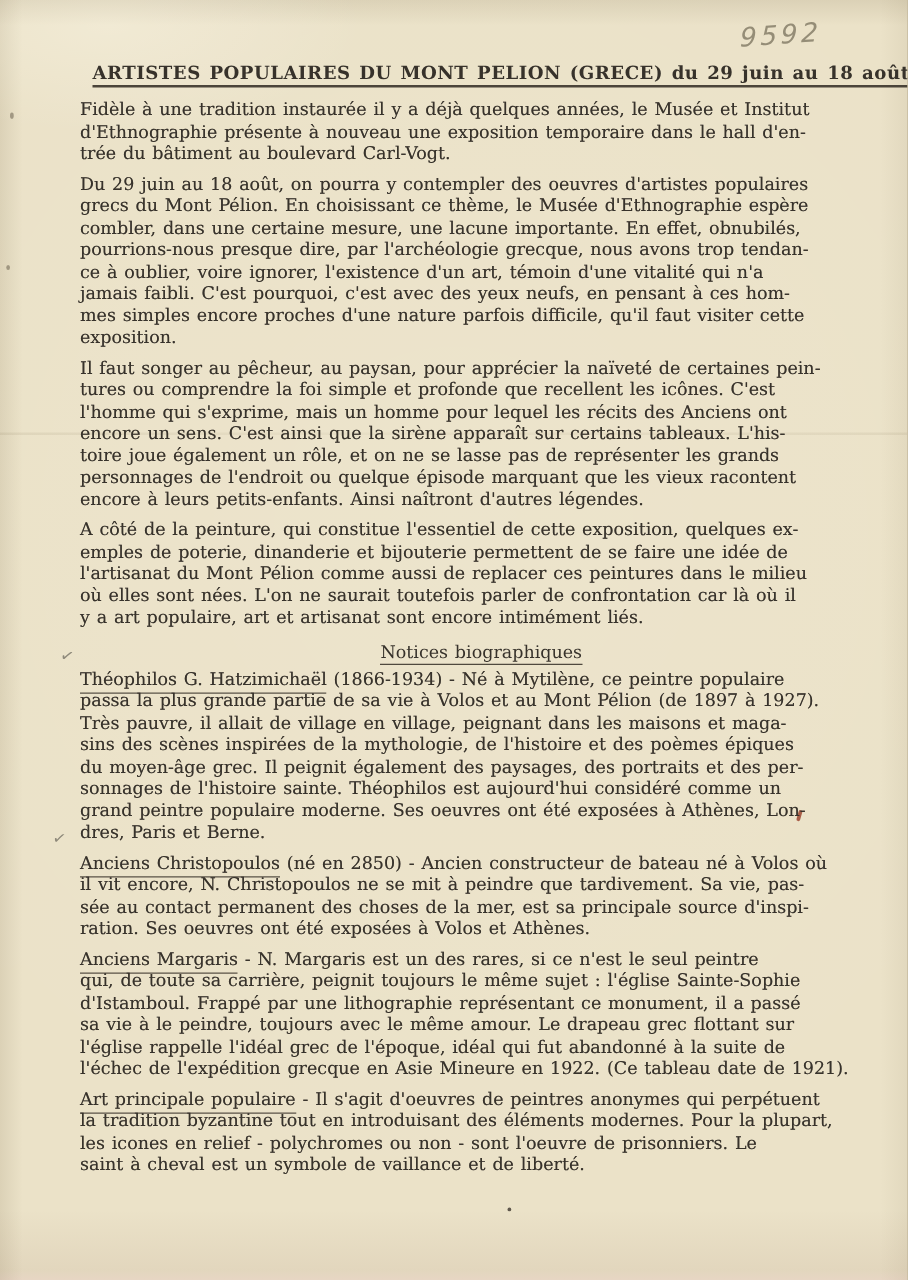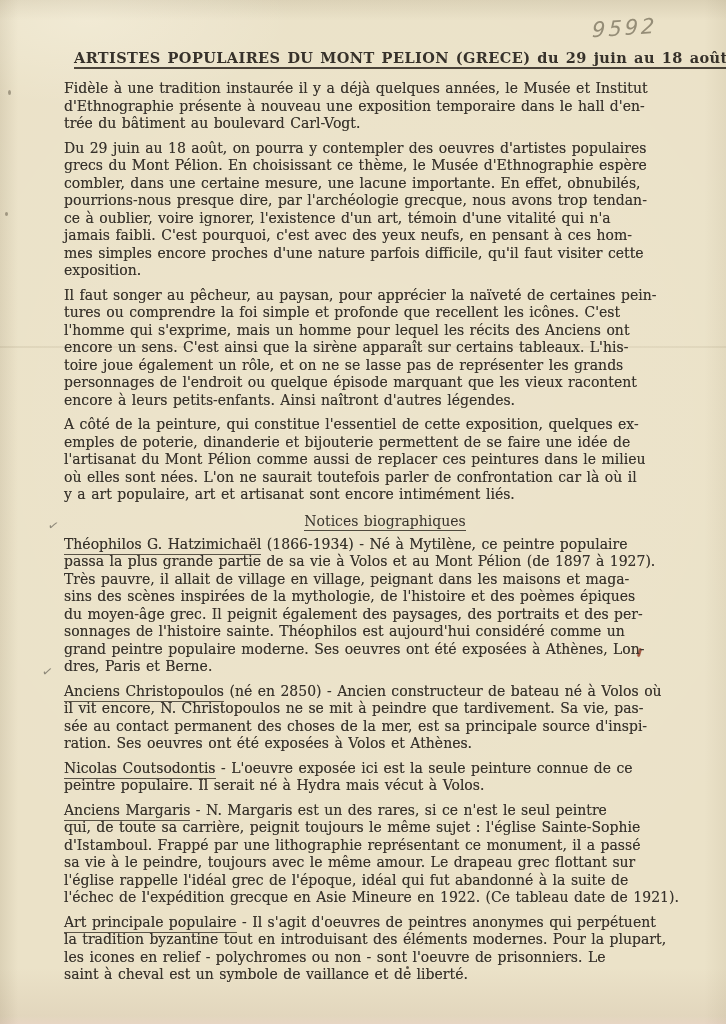--- a/index.html
+++ b/index.html
@@ -165,22 +165,20 @@
 du moyen-âge grec. Il peignit également des paysages, des portraits et des per-
 sonnages de l'histoire sainte. Théophilos est aujourd'hui considéré comme un
 grand peintre populaire moderne. Ses oeuvres ont été exposées à Athènes, Lon-
 dres, Paris et Berne.</span></p>
 
     <p class="para bio"><span class="bio-name">Anciens Christopoulos</span><span> (né en 2850) - Ancien constructeur de bateau né à Volos où
 il vit encore, N. Christopoulos ne se mit à peindre que tardivement. Sa vie, pas-
 sée au contact permanent des choses de la mer, est sa principale source d'inspi-
 ration. Ses oeuvres ont été exposées à Volos et Athènes.</span></p>
 
-    <p class="para bio"><span class="bio-name">Nicolas Coutsodontis</span><span> - L'oeuvre exposée ici est la seule peinture connue de ce
-peintre populaire. Il serait né à Hydra mais vécut à Volos.</span></p>
 
     <p class="para bio"><span class="bio-name">Anciens Margaris</span><span> - N. Margaris est un des rares, si ce n'est le seul peintre
 qui, de toute sa carrière, peignit toujours le même sujet : l'église Sainte-Sophie
 d'Istamboul. Frappé par une lithographie représentant ce monument, il a passé
 sa vie à le peindre, toujours avec le même amour. Le drapeau grec flottant sur
 l'église rappelle l'idéal grec de l'époque, idéal qui fut abandonné à la suite de
 l'échec de l'expédition grecque en Asie Mineure en 1922. (Ce tableau date de 1921).</span></p>
 
     <p class="para bio"><span class="bio-name">Art principale populaire</span><span> - Il s'agit d'oeuvres de peintres anonymes qui perpétuent
 la tradition byzantine tout en introduisant des éléments modernes. Pour la plupart,

